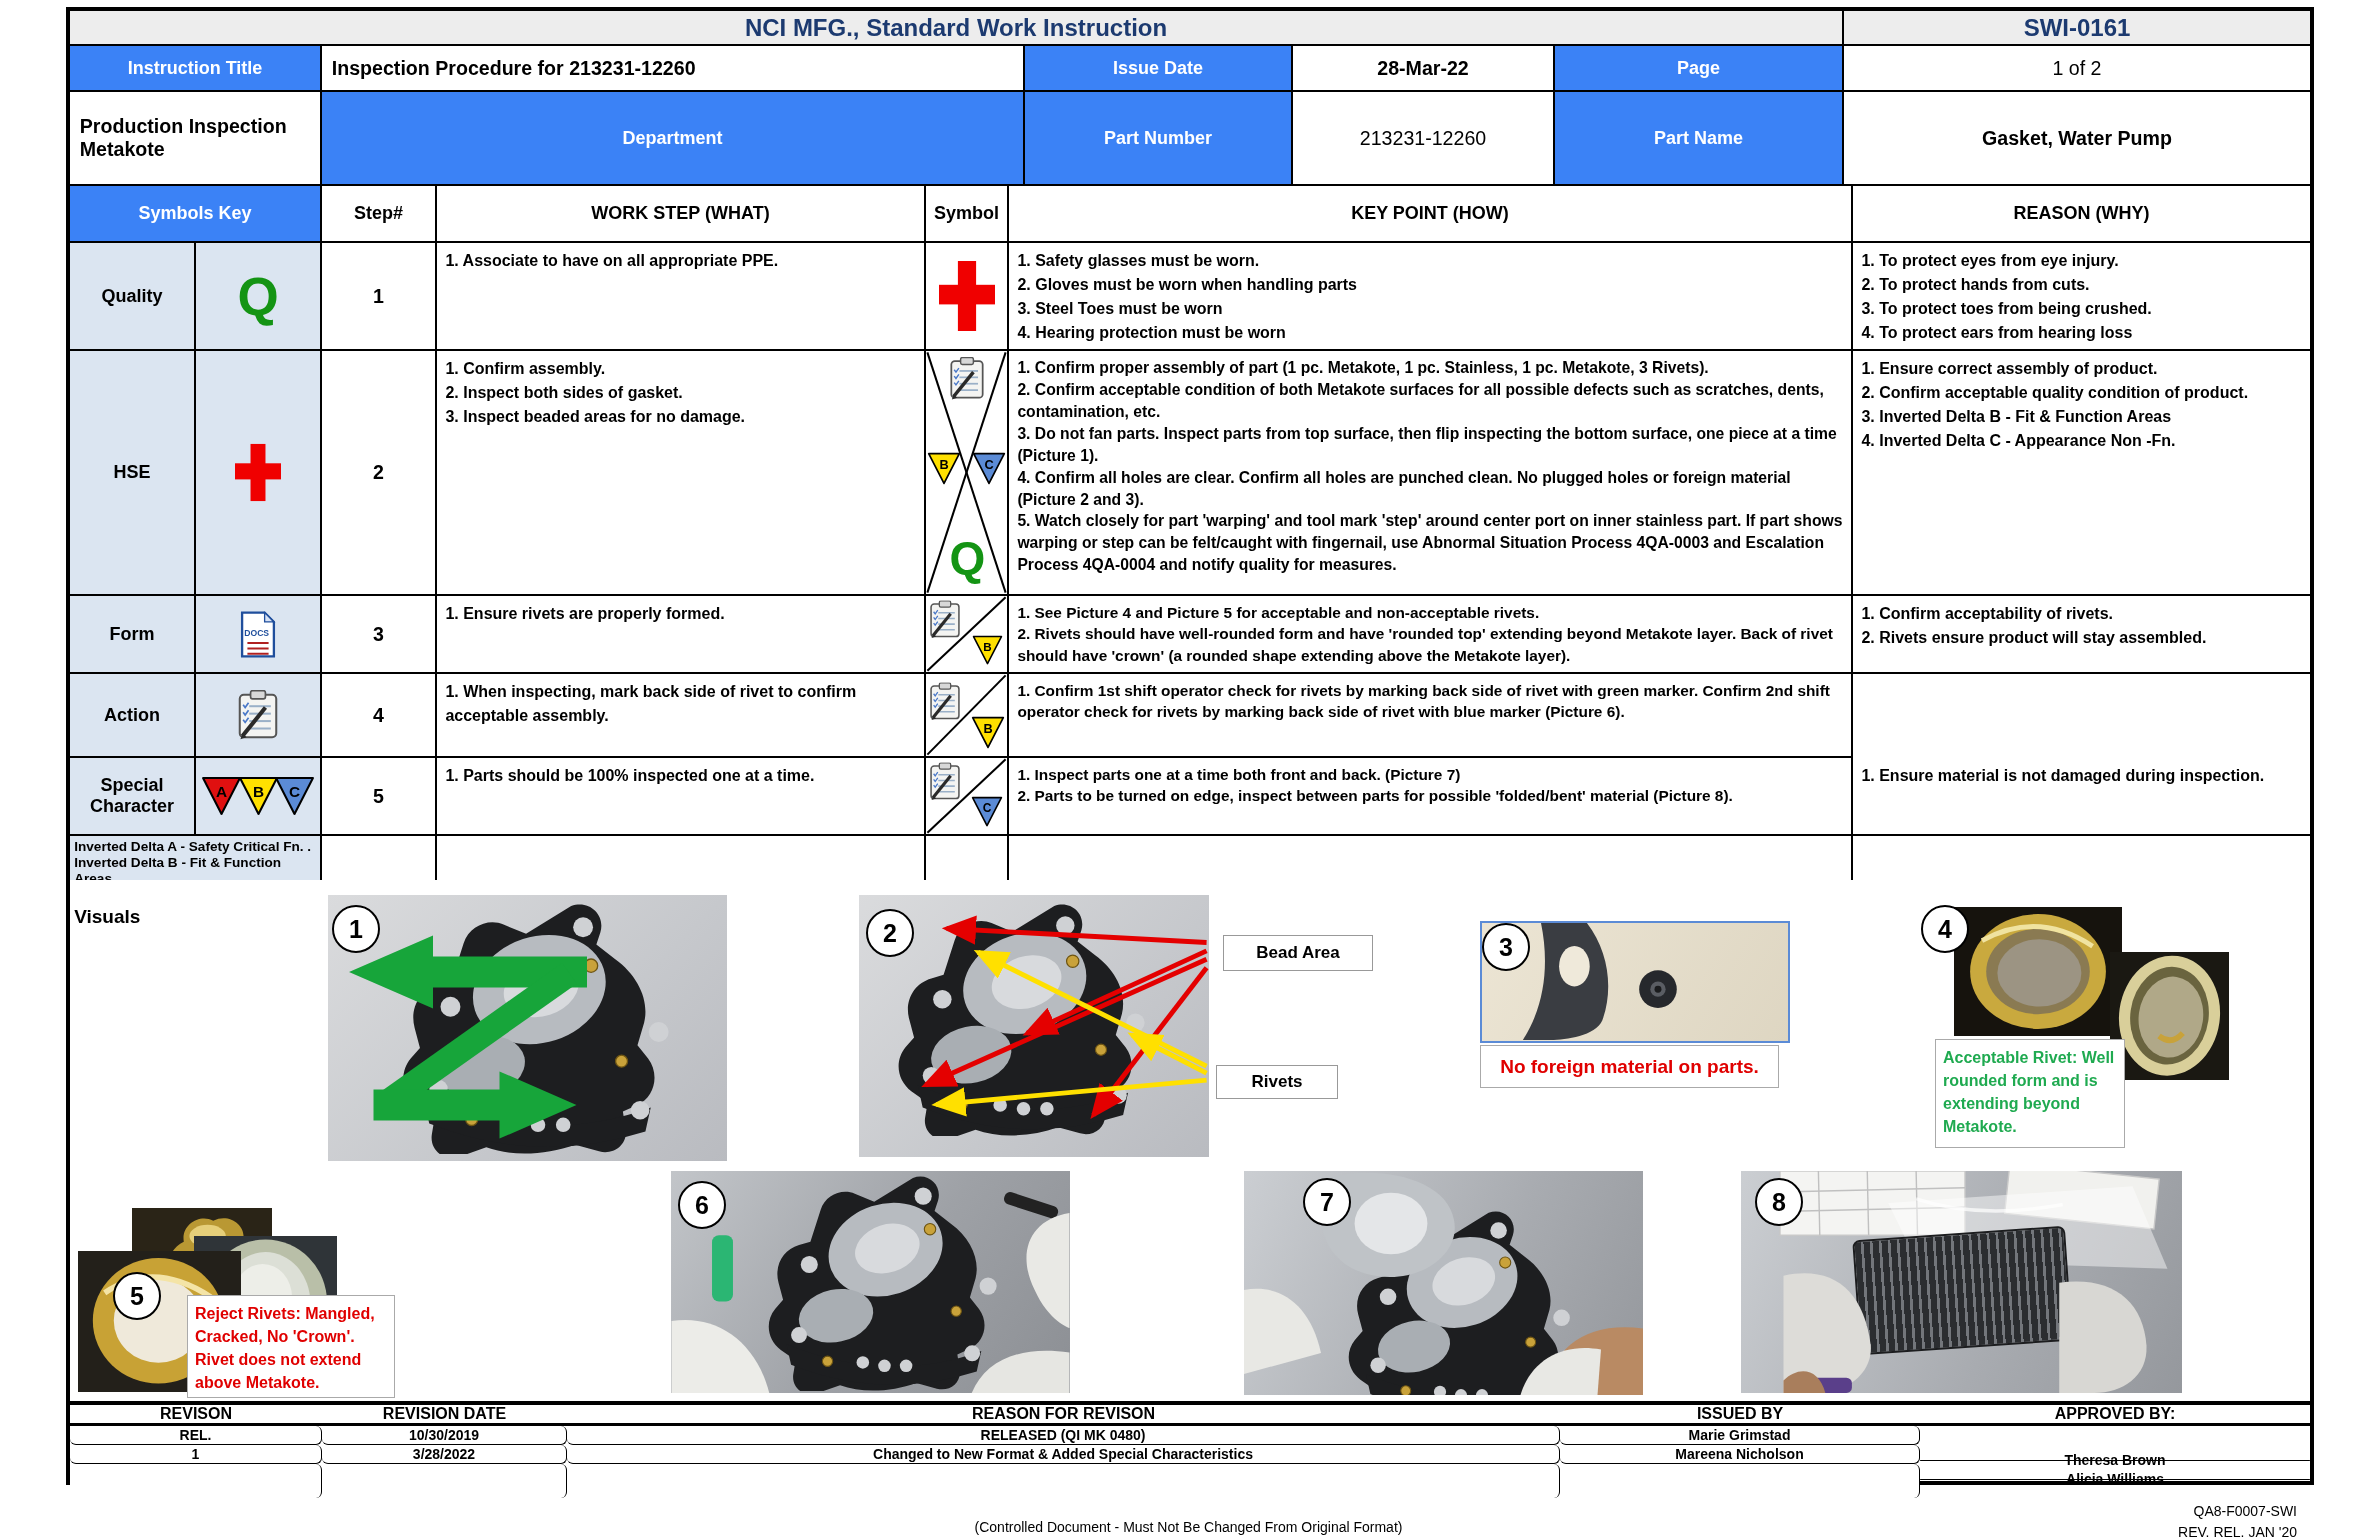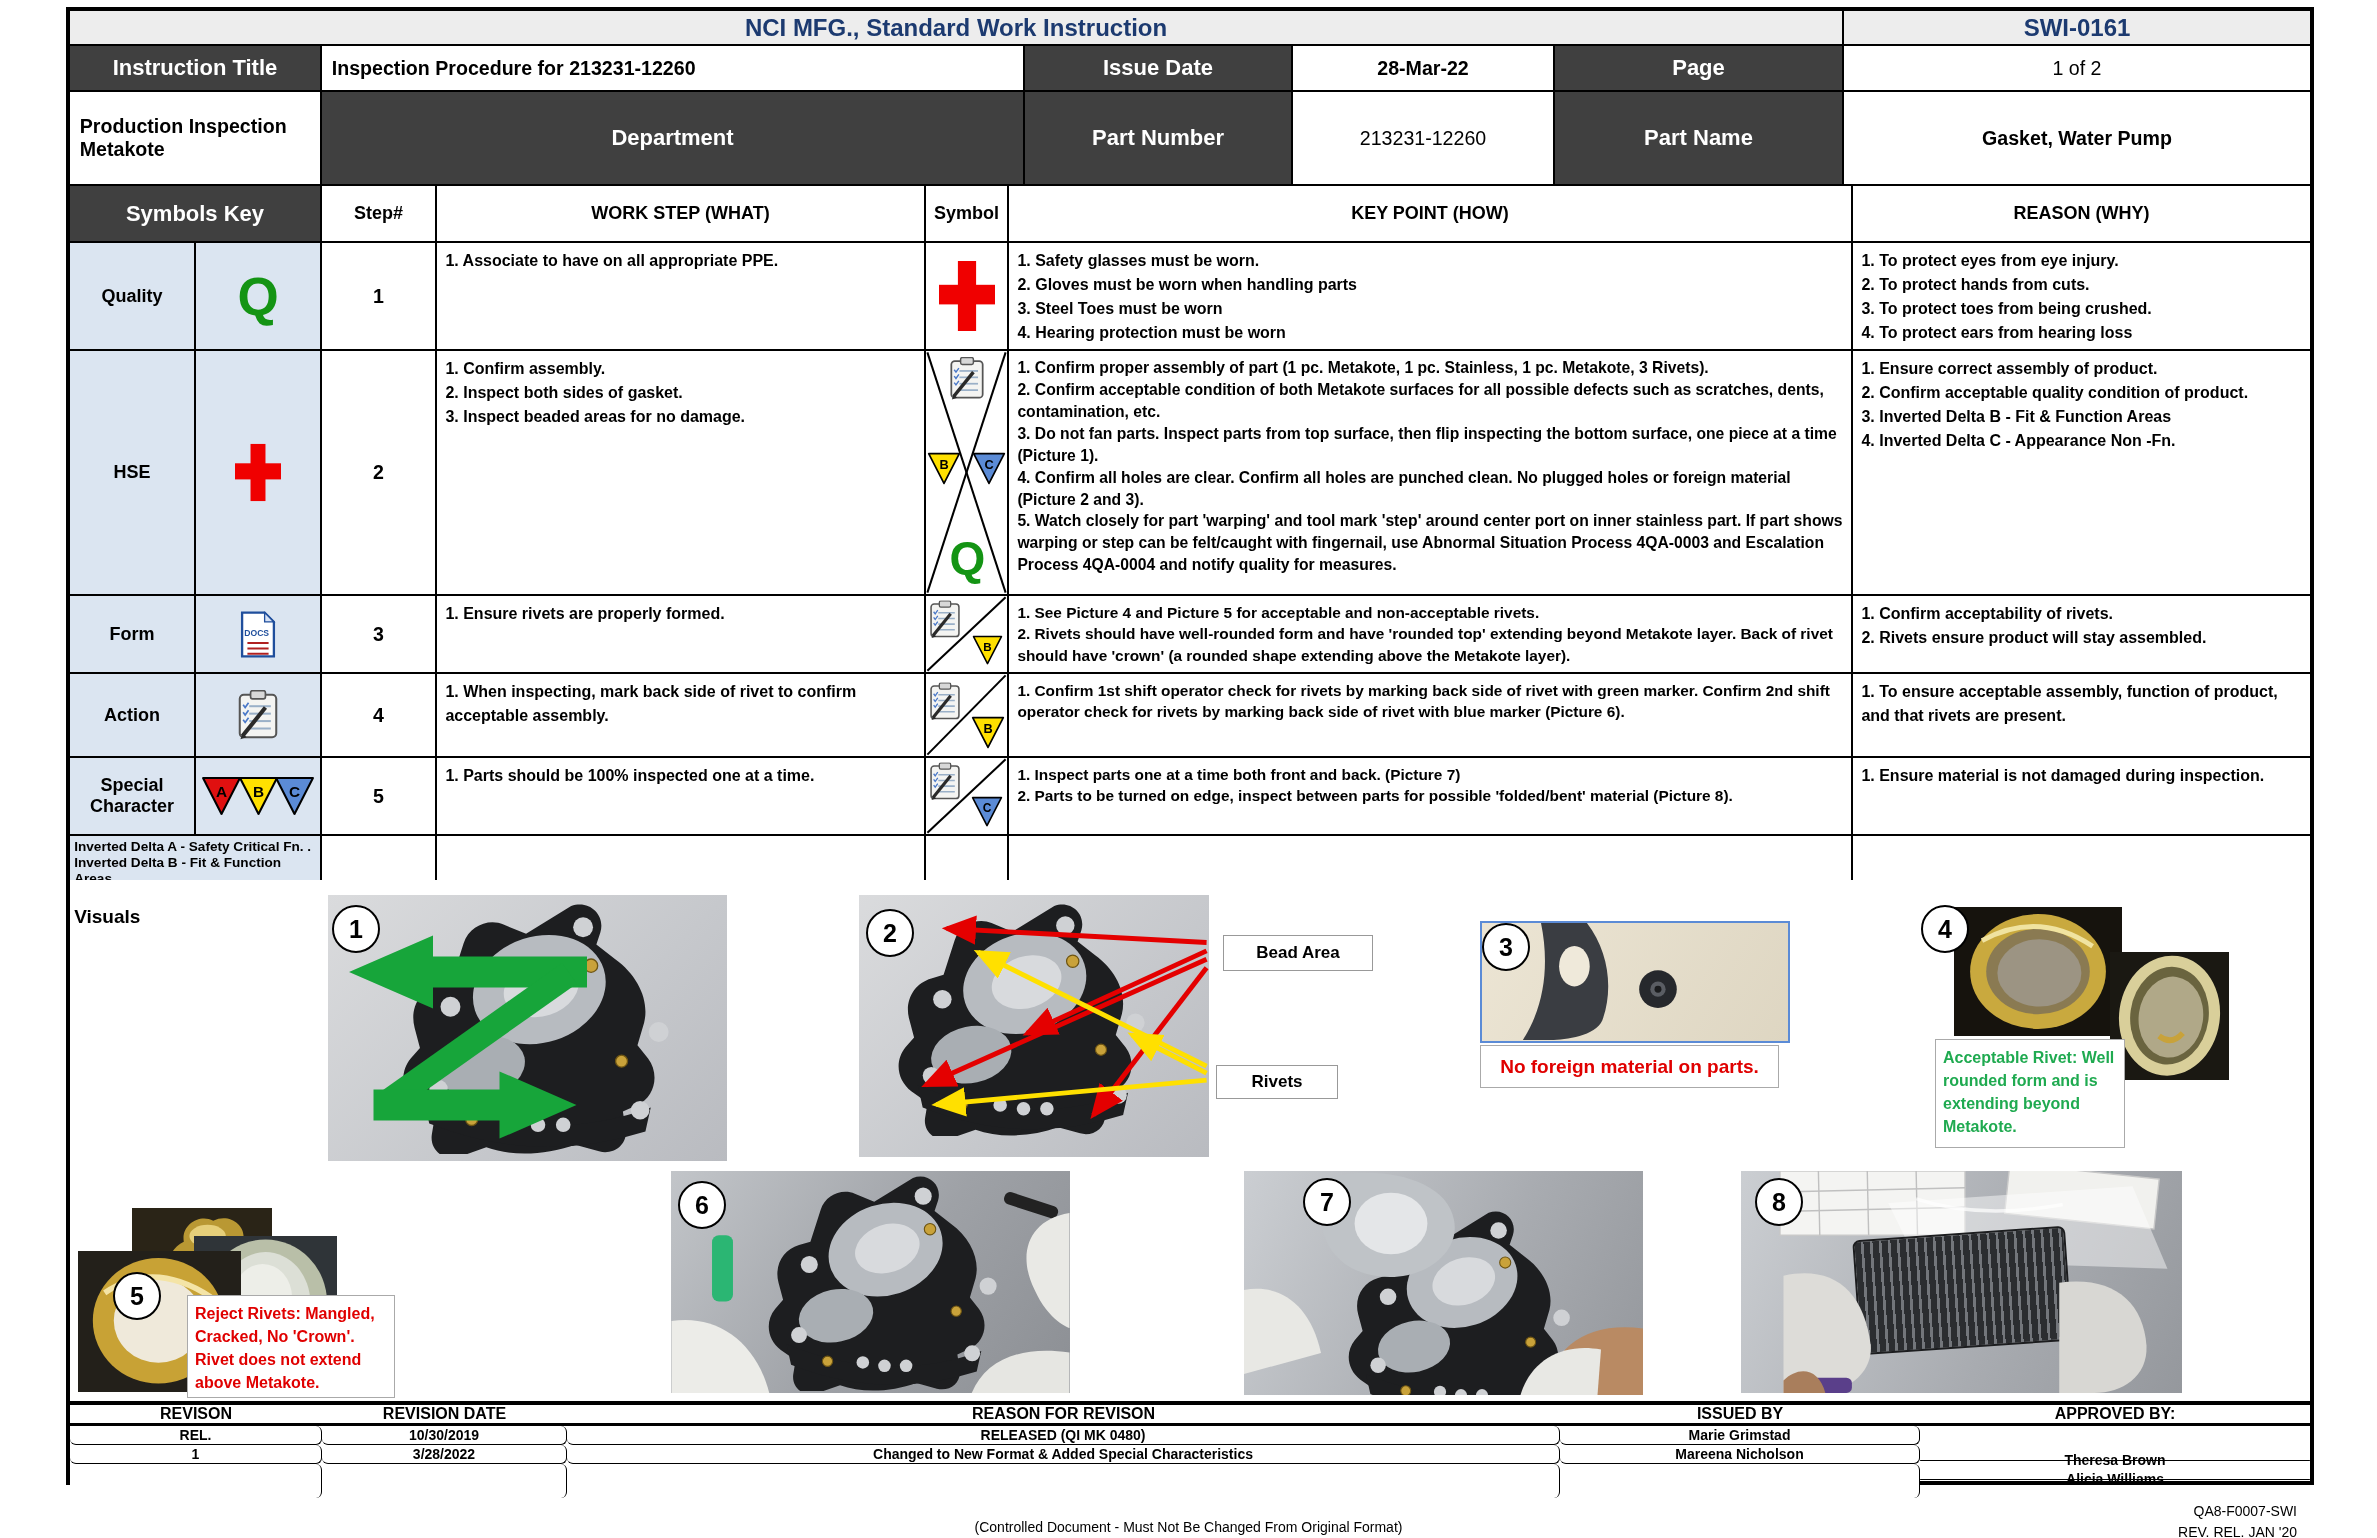--- a/index.html
+++ b/index.html
@@ -9,21 +9,21 @@
   .frame { position:absolute; left:66px; top:7px; width:2248px; height:1478px;
            border:4.2px solid #000; background:#fff; }
 
   
   .sec-header { display:grid; grid-template-columns:252px 703px 268px 262px 289px 1fr;
                 grid-template-rows:35px 46px 1fr; width:100%; height:175px; }
   .cell { border-right:2.1px solid #000; border-bottom:2.1px solid #000; display:flex;
           align-items:center; justify-content:center; text-align:center; }
   .lc { border-right:none; }
   .titlebar { background:#ededed; color:#1c3a70; font-weight:bold; font-size:24px; }
-  .navy { background:#404040; color:#fff; font-weight:bold; font-size:22px; }
+  .navy { background:#3b82f6; color:#fff; font-weight:bold; font-size:18px; }
   .val { background:#fff; font-size:19.6px; }
   .val.left { justify-content:flex-start; text-align:left; padding-left:9.8px; font-weight:bold; }
   .bold { font-weight:bold; }
 
   
   .sec-table { display:grid; grid-template-columns:126px 126px 115px 489px 83px 844px 1fr;
                grid-template-rows:57px 108px 245px 78px 84px 78px 1fr; width:100%; height:694px; }
   .keybg { background:#dbe5f1; }
   .colhead { background:#fff; font-weight:bold; font-size:18px; }
   .keylabel { font-weight:bold; font-size:18px; line-height:1.15; }
@@ -288,23 +288,20 @@
         <svg class="abs" style="left:2.8px;top:8.4px" width="32" height="39" viewBox="0 0 62 74">
             <use href="#clipboard"></use>
           </svg>
         <svg class="abs" style="left:45px;top:42px" width="34" height="34" viewBox="0 0 80 80">
             <use href="#tri-b"></use>
           </svg>
       </div>
       <div class="cell" style="grid-column:6;grid-row:5;align-items:flex-start;justify-content:flex-start">
         <span class="txt tighter">1. Confirm 1st shift operator check for rivets by marking back side of rivet with green marker. Confirm 2nd shift operator check for rivets by marking back side of rivet with blue marker (Picture 6).</span>
         </div>
-      <div class="cell lc" style="grid-column:7;grid-row:5;align-items:flex-start;justify-content:flex-start">
-        <span class="txt">1. To ensure acceptable assembly, function of product, and that rivets are present.</span>
-        </div>
 
       <div class="cell keybg keylabel" style="grid-column:1;grid-row:6">Special Character</div>
       <div class="cell keybg" style="grid-column:2;grid-row:6">
         <svg width="41" height="41" viewBox="0 0 80 80" style="margin-right:-4.2px">
             <use href="#tri-a"></use>
           </svg>
         <svg width="41" height="41" viewBox="0 0 80 80" style="margin-right:-4.2px">
             <use href="#tri-b"></use>
           </svg>
         <svg width="41" height="41" viewBox="0 0 80 80">

